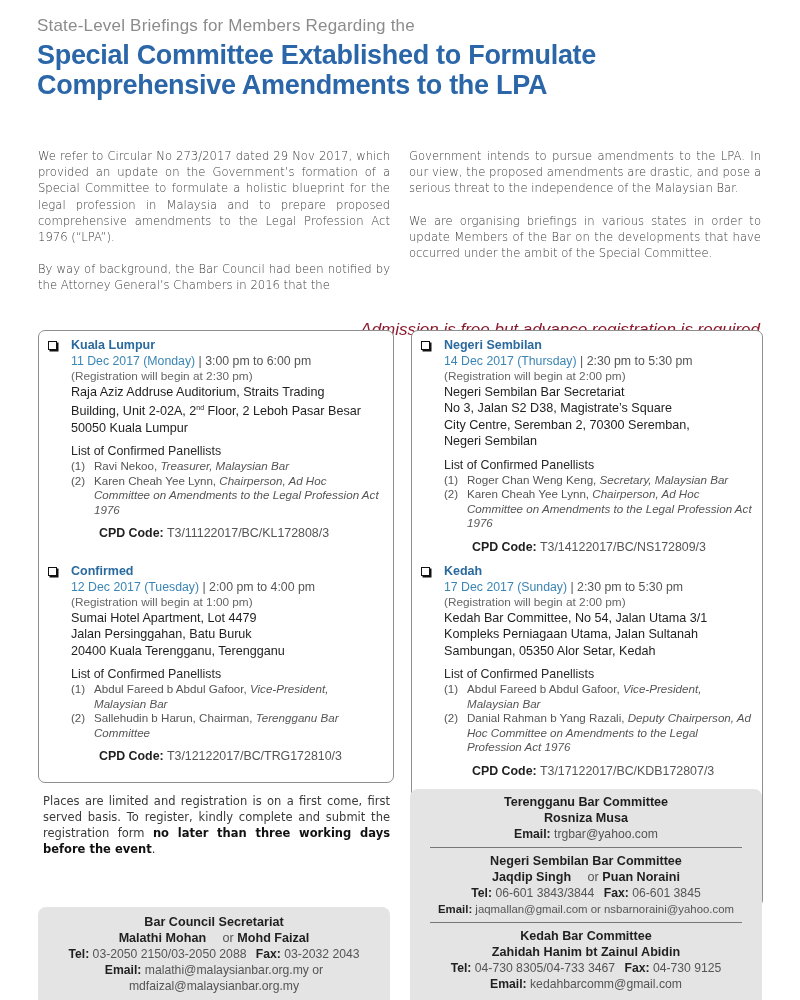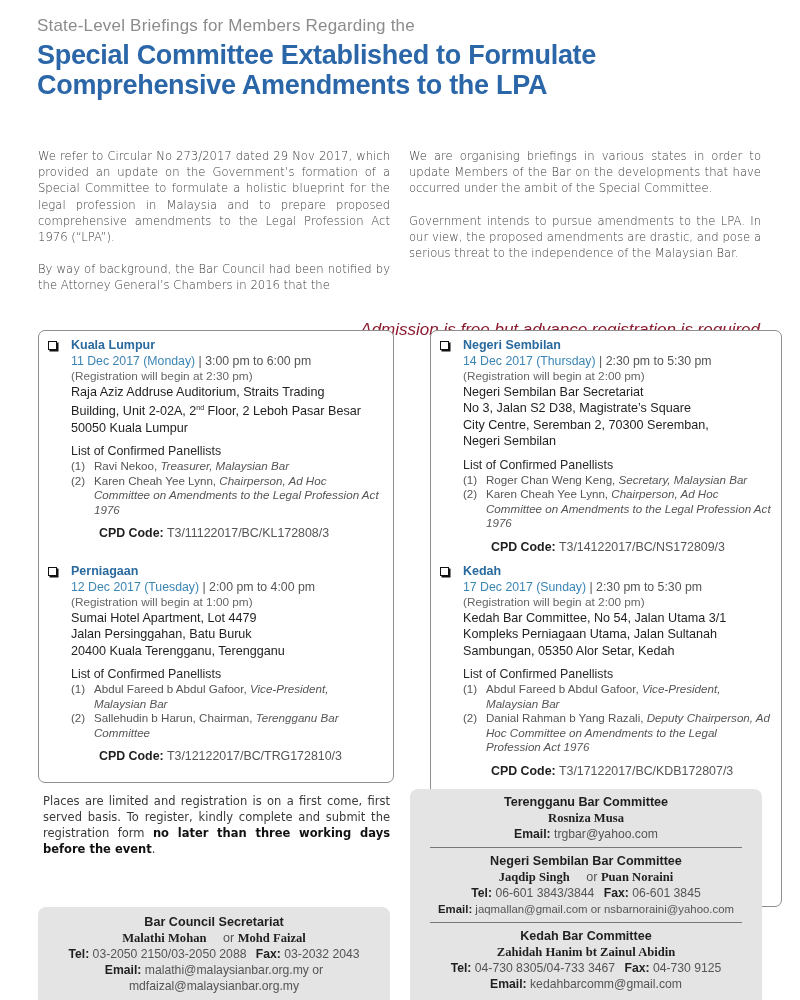--- a/index.html
+++ b/index.html
@@ -32,21 +32,21 @@
       position: absolute; right: 40px; top: 320px;
       font-family: "Liberation Sans", sans-serif;
       font-size: 17px; font-style: italic; color: #8b1a2e;
     }
 
     .card {
       position: absolute; border: 1.5px solid #8e8e8e; border-radius: 7px;
       background: #fff;
     }
     .card-left { left: 38px; top: 330px; width: 356px; height: 453px; }
-    .card-right { left: 430px; top: 330px; width: 352px; height: 577px; }
+    .card-right { left: 411px; top: 330px; width: 352px; height: 577px; }
 
     .venue {
       position: absolute; left: 0; width: 100%;
       padding-left: 32px; padding-right: 10px;
     }
     .checkbox {
       position: absolute; left: 9px; top: 4px; width: 9px; height: 9px;
       border: 1.4px solid #111; box-shadow: 1.5px 1.5px 0 #111;
     }
     .city {
@@ -95,40 +95,40 @@
     .contact-box {
       position: absolute; background: #e4e4e4; border-radius: 8px;
       text-align: center; font-family: "Liberation Sans", sans-serif;
       color: #1f1f1f;
     }
     .contact-left { left: 38px; top: 907px; width: 352px; height: 100px; padding-top: 7px; }
     .contact-right { left: 410px; top: 789px; width: 352px; height: 220px; padding-top: 5px; }
     .contact-block { padding: 0 4px; }
     .contact-block .org { font-size: 12.6px; font-weight: bold; line-height: 16px; }
     .contact-block .people { font-size: 12.6px; line-height: 16px; }
-    .contact-block .people b { font-weight: bold; font-family: Liberation Serif, serif; }
+    .contact-block .people b { font-weight: bold; }
     .contact-block .people .or { color: #555; padding-left: 13px; }
     .contact-block .line { font-size: 12.2px; line-height: 16px; color: #555; }
     .contact-block .line b { color: #1f1f1f; }
     .contact-block .sep { margin: 0 3px; }
     .divider { height: 1px; background: #777; margin: 5px 20px 5px 20px; }
   </style>
 </head>
 <body>
 
 <div class="kicker">State-Level Briefings for Members Regarding the</div>
 <h1 class="title">Special Committee Extablished to Formulate Comprehensive Amendments to the LPA</h1>
 
 <div class="intro-col intro-left">
   <p>We refer to Circular No 273/2017 dated 29 Nov 2017, which provided an update on the Government’s formation of a Special Committee to formulate a holistic blueprint for the legal profession in Malaysia and to prepare proposed comprehensive amendments to the Legal Profession Act 1976 (“LPA”).</p>
   <p>By way of background, the Bar Council had been notified by the Attorney General’s Chambers in 2016 that the</p>
 </div>
 <div class="intro-col intro-right">
+  <p>Government intends to pursue amendments to the LPA. In our view, the proposed amendments are drastic, and pose a serious threat to the independence of the Malaysian Bar.</p>
   <p>We are organising briefings in various states in order to update Members of the Bar on the developments that have occurred under the ambit of the Special Committee.</p>
-  <p>Government intends to pursue amendments to the LPA. In our view, the proposed amendments are drastic, and pose a serious threat to the independence of the Malaysian Bar.</p>
 </div>
 
 <div class="admission">Admission is free but advance registration is required</div>
 
 <div class="card card-left">
 
   <div class="venue" style="top:6px;">
     <span class="checkbox"></span>
     <div class="city">Kuala Lumpur</div>
     <div class="date-line">
@@ -143,21 +143,21 @@
     <div class="panel-head">List of Confirmed Panellists</div>
     <ul class="panel-list">
       <li class="panel-item"><span class="num">(1)</span><span>Ravi Nekoo, </span><span class="role">Treasurer, Malaysian Bar</span></li>
       <li class="panel-item"><span class="num">(2)</span><span>Karen Cheah Yee Lynn, </span><span class="role">Chairperson, Ad Hoc Committee on Amendments to the Legal Profession Act 1976</span></li>
     </ul>
     <div class="cpd"><b>CPD Code:</b><span> T3/11122017/BC/KL172808/3</span></div>
   </div>
 
   <div class="venue" style="top:232px;">
     <span class="checkbox"></span>
-    <div class="city">Perniagaan</div>
+    <div class="city">Confirmed</div>
     <div class="date-line">
       <span class="date">12 Dec 2017 (Tuesday)</span><span> | </span><span>2:00 pm to 4:00 pm</span>
     </div>
     <div class="reg">(Registration will begin at 1:00 pm)</div>
     <div class="address">
       <div>Sumai Hotel Apartment, Lot 4479</div>
       <div>Jalan Persinggahan, Batu Buruk</div>
       <div>20400 Kuala Terengganu, Terengganu</div>
     </div>
     <div class="panel-head">List of Confirmed Panellists</div>

